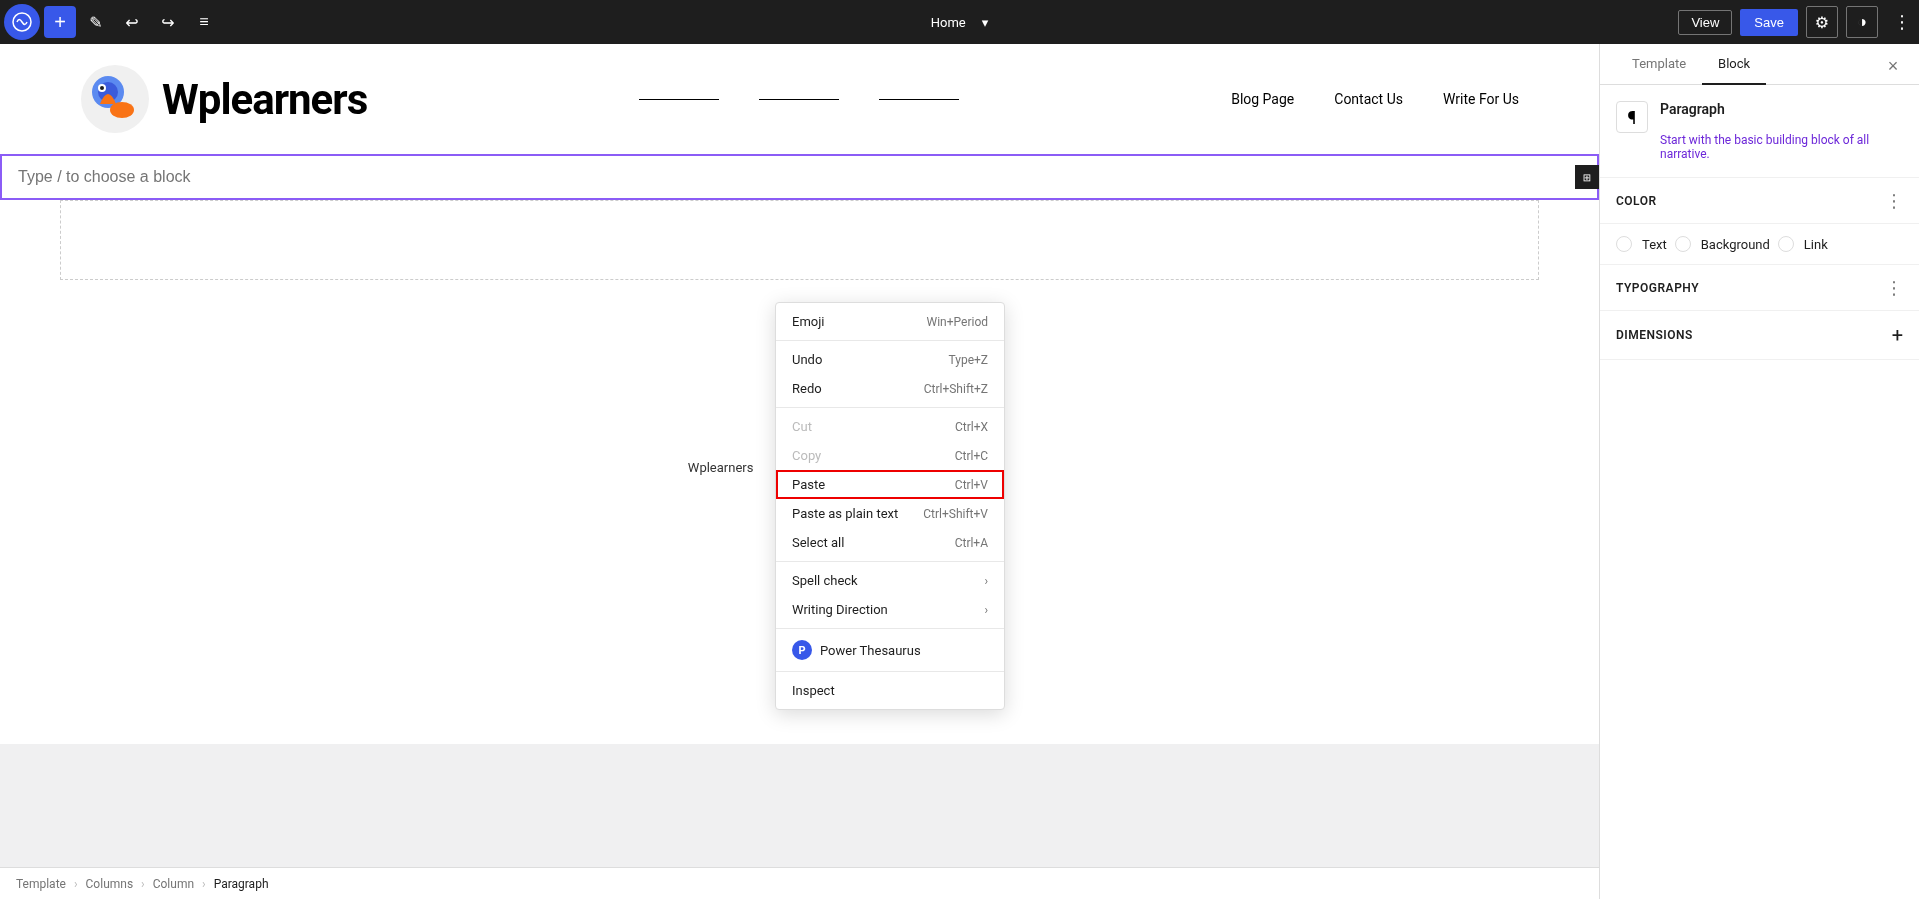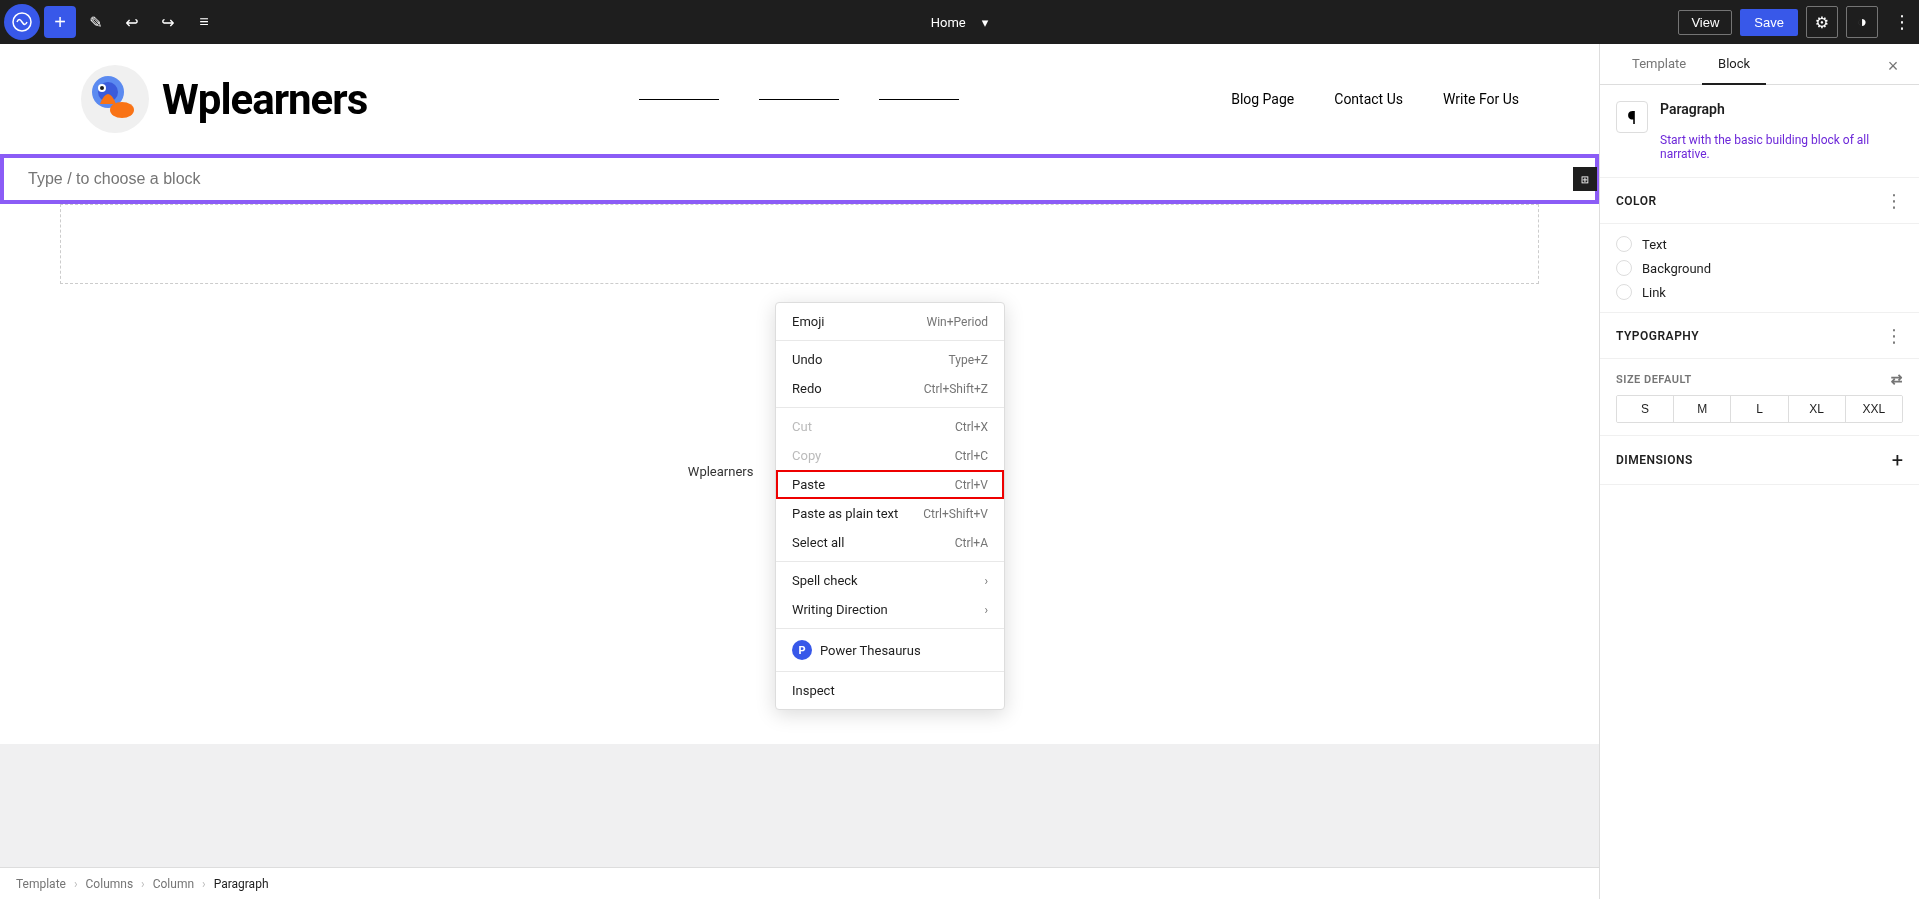--- a/index.html
+++ b/index.html
@@ -72,21 +72,21 @@
     .nav-dividers { display: flex; align-items: center; gap: 40px; flex: 1; justify-content: center; }
     .nav-divider { width: 80px; height: 1px; background: #000; }
 
     
     .logo-img {
       width: 70px; height: 70px;
     }
 
     
     .block-area {
-      padding: 0 8px; position: relative; border: 4px solid #8b5cf6; margin: 0;
+      padding: 0 0; position: relative; border: 2px solid #8b5cf6; margin: 0;
     }
     .block-input {
       display: block; width: 100%; padding: 12px 16px; font-size: 16px;
       border: none; outline: none; background: transparent; color: #757575;
     }
     .block-handle {
       position: absolute; right: -2px; top: 50%; transform: translateY(-50%);
       width: 24px; height: 24px; background: #1e1e1e; color: #fff;
       display: flex; align-items: center; justify-content: center; font-size: 10px; cursor: move;
     }
@@ -148,21 +148,21 @@
 
     
     .section-header {
       display: flex; align-items: center; justify-content: space-between;
       padding: 12px 16px; border-bottom: 1px solid #f0f0f0;
     }
     .section-title { font-size: 12px; font-weight: 600; color: #1e1e1e; text-transform: uppercase; letter-spacing: 0.5px; }
     .section-options { color: #757575; cursor: pointer; font-size: 18px; }
 
     
-    .color-options { padding: 12px 16px; display: flex; flex-direction: column; gap: 8px; border-bottom: 1px solid #f0f0f0; }
+    .color-options { padding: 12px 16px; display: flex; gap: 8px; border-bottom: 1px solid #f0f0f0; }
     .color-row { display: flex; align-items: center; gap: 10px; }
     .color-radio { width: 16px; height: 16px; border-radius: 50%; border: 1px solid #ddd; display: flex; align-items: center; justify-content: center; flex-shrink: 0; }
     .color-label { font-size: 13px; color: #1e1e1e; }
 
     
     .typography-section { padding: 12px 16px; border-bottom: 1px solid #f0f0f0; }
     .size-label { font-size: 11px; color: #757575; margin-bottom: 8px; display: flex; align-items: center; justify-content: space-between; }
     .size-label span { font-weight: 600; letter-spacing: 0.5px; }
     .size-buttons { display: flex; border: 1px solid #ddd; border-radius: 2px; overflow: hidden; }
     .size-btn {
@@ -380,33 +380,20 @@
       <div class="color-row">
         <div class="color-radio"></div>
         <span class="color-label">Link</span>
       </div>
     </div>
 
     <div class="section-header">
       <span class="section-title">Typography</span>
       <span class="section-options">⋮</span>
     </div>
-    <div class="typography-section">
-      <div class="size-label">
-        <span>SIZE DEFAULT</span>
-        <span class="reset-icon">⇄</span>
-      </div>
-      <div class="size-buttons">
-        <button class="size-btn">S</button>
-        <button class="size-btn">M</button>
-        <button class="size-btn">L</button>
-        <button class="size-btn">XL</button>
-        <button class="size-btn">XXL</button>
-      </div>
-    </div>
 
     <div class="dimensions-section">
       <span class="dim-title">Dimensions</span>
       <span style="font-size: 20px; color: #1e1e1e;">+</span>
     </div>
 
 
   </div>
 </div>
 

